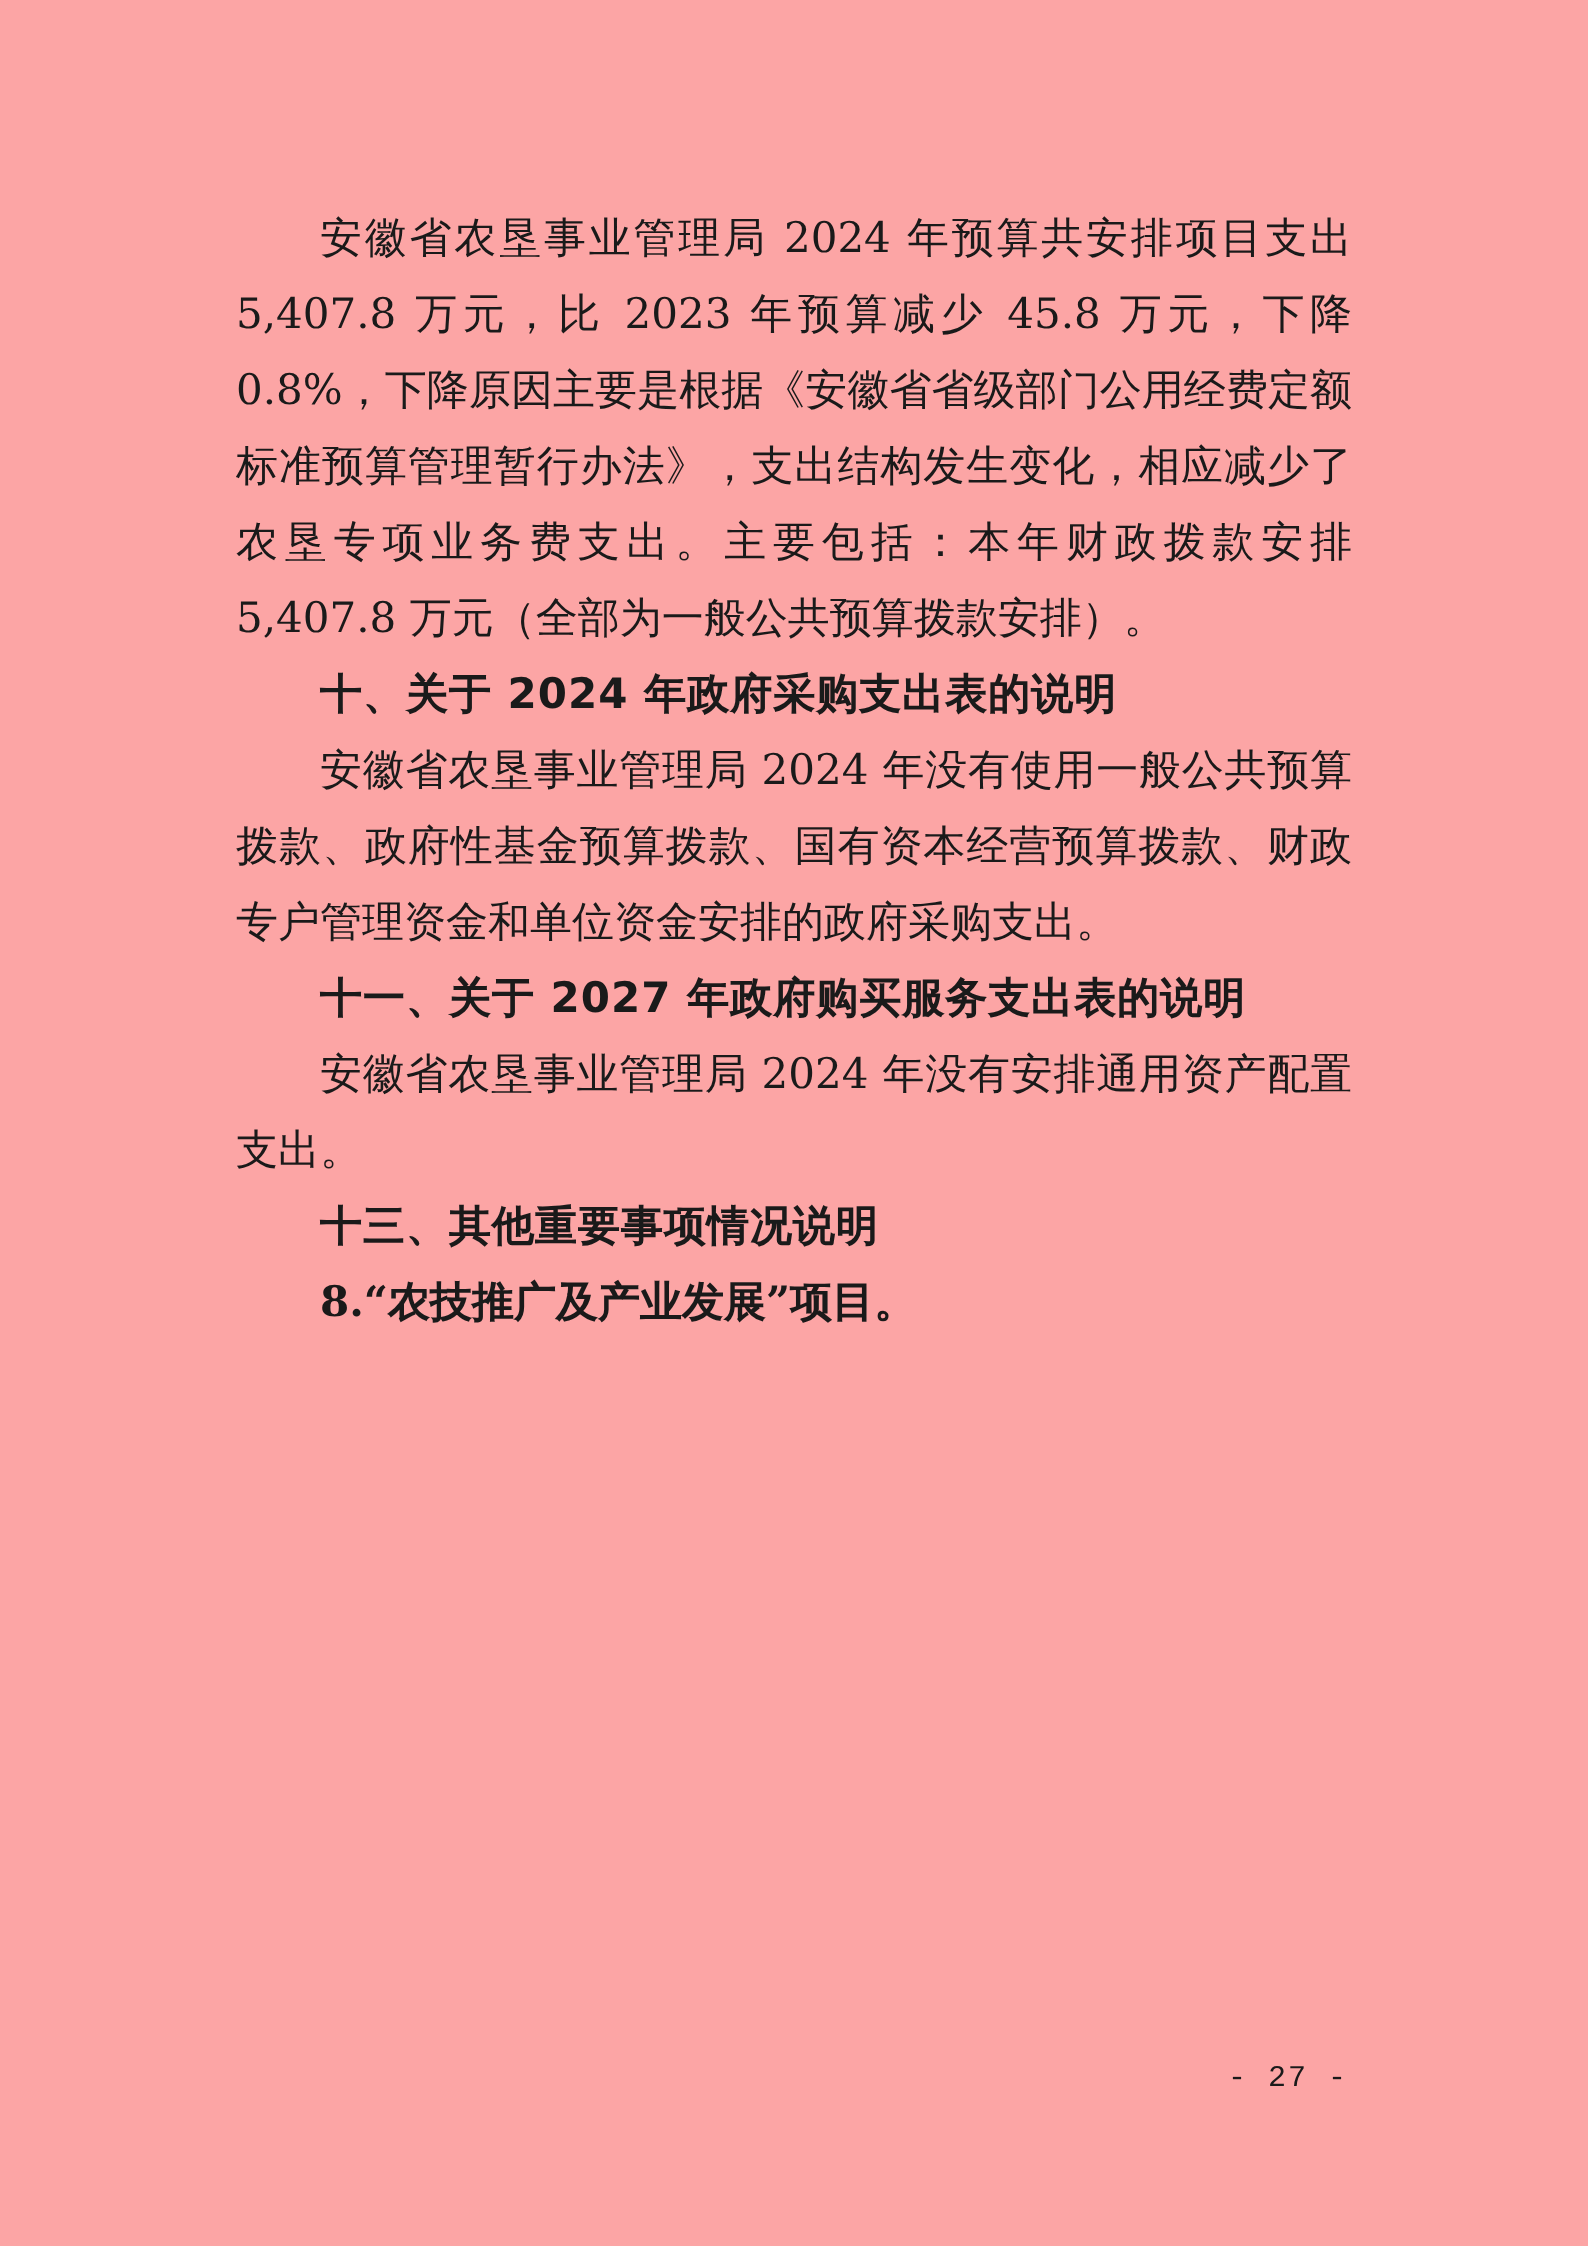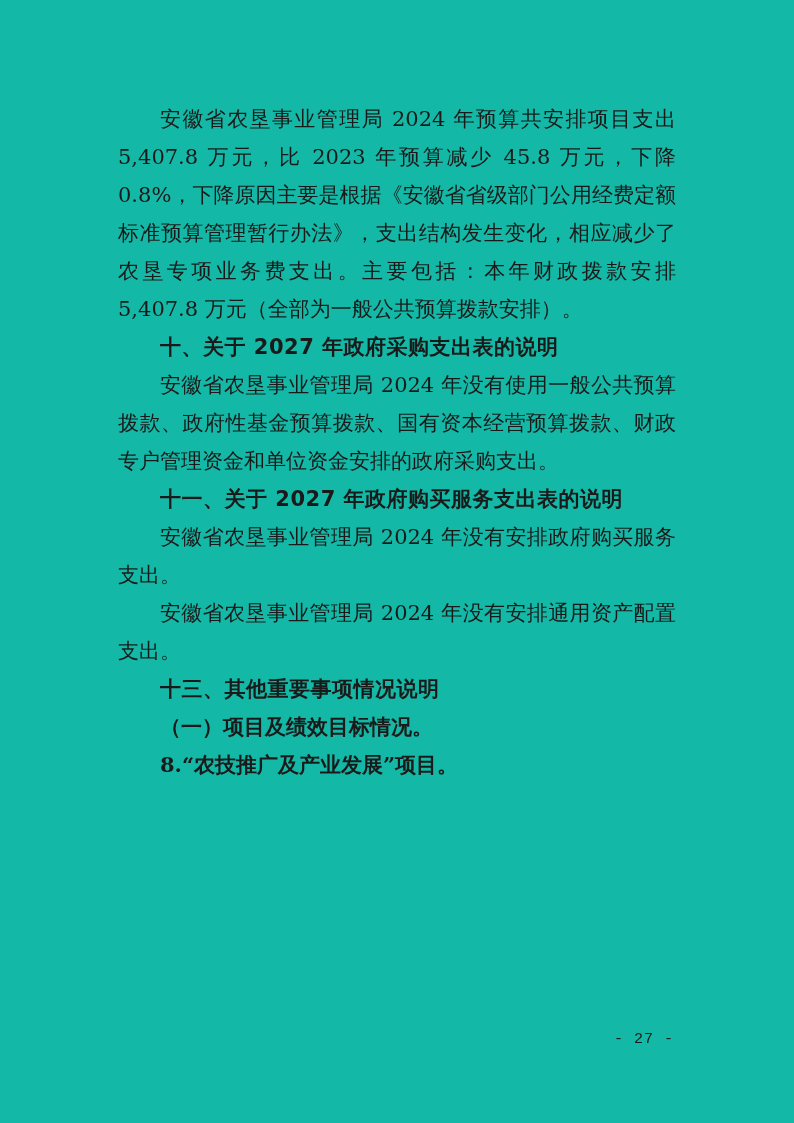--- a/index.html
+++ b/index.html
@@ -4,21 +4,21 @@
 <style>
   html, body {
     margin: 0;
     padding: 0;
     background: #ffffff;
   }
   .page {
     position: relative;
     width: 794px;
     height: 1123px;
-    background: #14b8a6;
+    background: #fca5a5;
     color: #1a1a1a;
     overflow: hidden;
   }
   .content {
     position: absolute;
     left: 118px;
     top: 100px;
     width: 558px;
   }
   .body-text {
@@ -58,23 +58,21 @@
     color: #1a1a1a;
     letter-spacing: 1px;
   }
 </style>
 </head>
 <body>
 
 <div class="page">
   <div class="content">
     <p class="body-text">安徽省农垦事业管理局 2024 年预算共安排项目支出 5,407.8 万元，比 2023 年预算减少 45.8 万元，下降 0.8%，下降原因主要是根据《安徽省省级部门公用经费定额标准预算管理暂行办法》，支出结构发生变化，相应减少了农垦专项业务费支出。主要包括：本年财政拨款安排 5,407.8 万元（全部为一般公共预算拨款安排）。</p>
-    <h2 class="section-heading">十、关于 2027 年政府采购支出表的说明</h2>
+    <h2 class="section-heading">十、关于 2024 年政府采购支出表的说明</h2>
     <p class="body-text">安徽省农垦事业管理局 2024 年没有使用一般公共预算拨款、政府性基金预算拨款、国有资本经营预算拨款、财政专户管理资金和单位资金安排的政府采购支出。</p>
     <h2 class="section-heading">十一、关于 2027 年政府购买服务支出表的说明</h2>
-    <p class="body-text">安徽省农垦事业管理局 2024 年没有安排政府购买服务支出。</p>
     <p class="body-text">安徽省农垦事业管理局 2024 年没有安排通用资产配置支出。</p>
     <h2 class="section-heading">十三、其他重要事项情况说明</h2>
-    <h3 class="subsection-heading">（一）项目及绩效目标情况。</h3>
     <h4 class="item-heading">8.“农技推广及产业发展”项目。</h4>
   </div>
   <div class="page-number">- 27 -</div>
 </div>
 
 </body></html>

